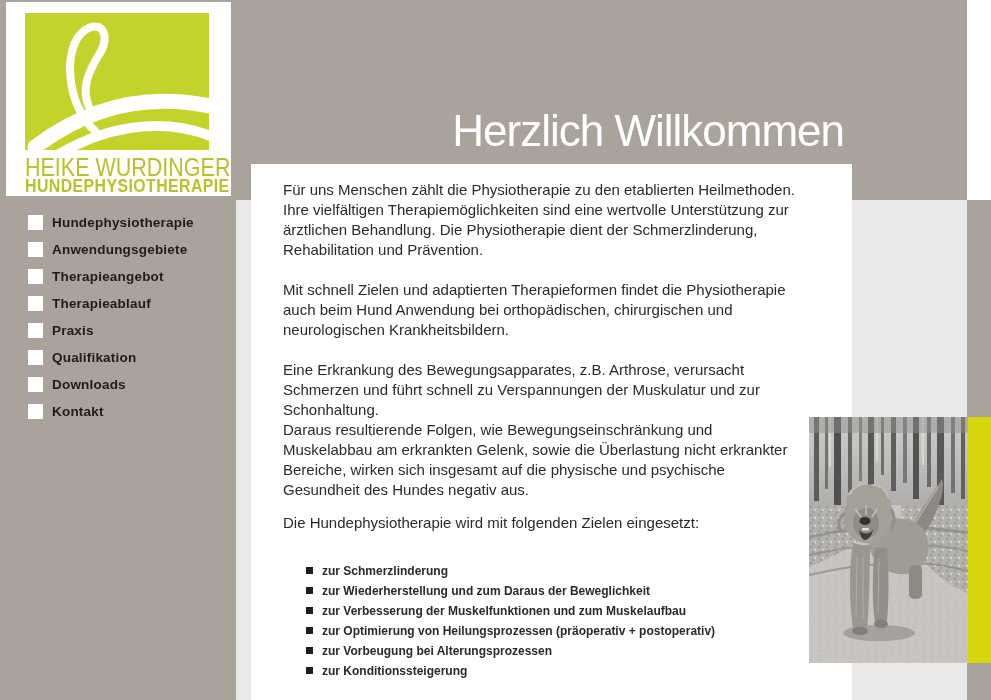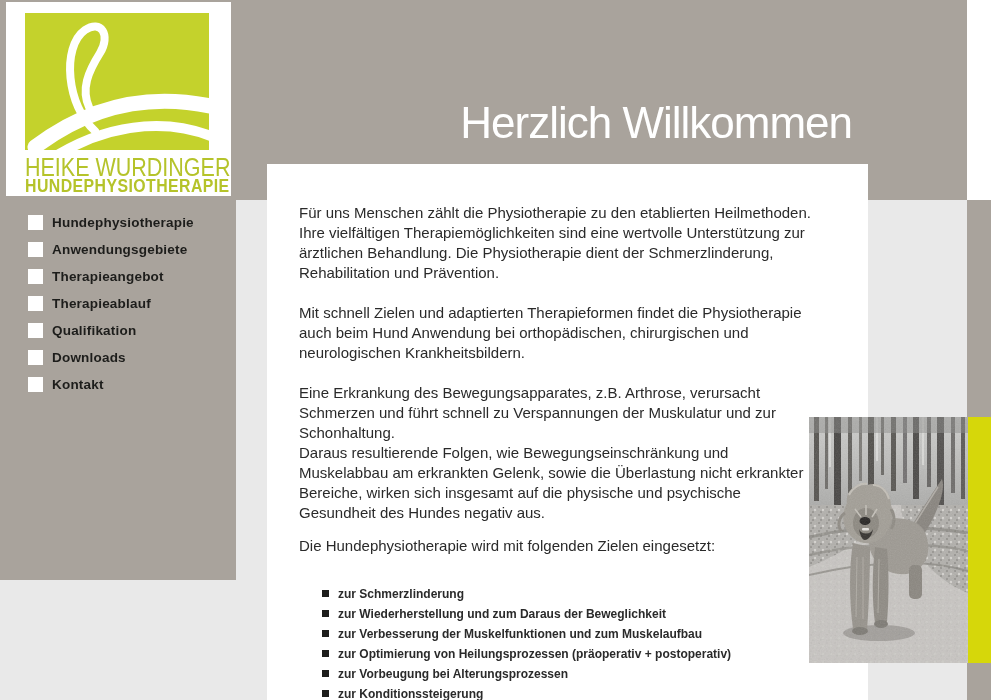--- a/index.html
+++ b/index.html
@@ -4,54 +4,54 @@
 <style>
   html,body{margin:0;padding:0;background:#e9e9e9;}
   #viewport{
     position:relative;width:991px;height:700px;overflow:hidden;
     background:var(--page_bg,#e9e9e9);
     font-family:"Liberation Sans",sans-serif;
   }
   
   .header-band{position:absolute;left:0;top:0;width:967px;height:200px;background:var(--taupe,#a9a39c);}
   .hero-title{
-    position:absolute;top:101px;right:139px;margin:0;
+    position:absolute;top:101px;right:139px;margin:8px;
     font-size:44px;font-weight:400;letter-spacing:-1px;line-height:1;
     color:#ffffff;white-space:nowrap;
   }
   
   .right-strip{position:absolute;left:967px;top:0;width:24px;height:700px;}
   .strip-white{position:absolute;left:0;top:0;width:24px;height:200px;background:#ffffff;}
   .strip-taupe-top{position:absolute;left:0;top:200px;width:24px;height:217px;background:var(--taupe,#a9a39c);}
   .strip-accent{position:absolute;left:0;top:417px;width:24px;height:246px;background:var(--accent,#d6d70a);}
   .strip-taupe-bottom{position:absolute;left:0;top:663px;width:24px;height:37px;background:var(--taupe,#a9a39c);}
   
-  .sidebar{position:absolute;left:0;top:0;width:236px;height:580px;background:var(--taupe,#a9a39c);text-align:center;}
+  .sidebar{position:absolute;left:0;top:0;width:236px;height:700px;background:var(--taupe,#a9a39c);text-align:center;}
   .logo-card{position:absolute;left:6px;top:2px;width:225px;height:194px;background:#ffffff;cursor:pointer;}
   .logo-mark{position:absolute;left:19px;top:11px;display:block;}
   .brand-line1{
     position:absolute;left:19px;top:151px;color:var(--brand_text,#b5c32a);
     font-size:25px;font-weight:400;letter-spacing:0;white-space:nowrap;
     transform:scaleX(.86);transform-origin:left top;
   }
   .brand-line2{
     position:absolute;left:19px;top:174px;color:var(--brand_text,#b5c32a);
     font-size:18px;font-weight:700;letter-spacing:.5px;white-space:nowrap;
     transform:scaleX(.88);transform-origin:left top;
   }
   .menu{position:absolute;left:28px;top:209px;width:200px;}
   .menu-item{display:flex;align-items:center;height:27px;text-decoration:none;cursor:pointer;}
   .menu-square{flex:0 0 auto;width:15px;height:15px;background:#ffffff;margin-right:9px;}
   .menu-label{
     color:var(--menu_text,#1d1d1b);font-size:13.5px;font-weight:700;letter-spacing:.2px;white-space:nowrap;
   }
   
   .content-box{
-    position:absolute;left:267px;top:164px;width:601px;height:536px;
-    background:#ffffff;box-sizing:border-box;padding:39px 30px 0 32px;
+    position:absolute;left:251px;top:164px;width:601px;height:536px;
+    background:#ffffff;box-sizing:border-box;padding:16px 30px 0 32px;
   }
   .content-box p{
     margin:0 0 20px;font-size:15px;line-height:20px;color:var(--text,#2a2a2a);
     white-space:pre-line;
   }
   .content-box p.para3{margin-bottom:13px;}
   .goals-list{margin:28px 0 0;padding:0 0 0 23px;list-style:none;}
   .goals-list li{
     position:relative;padding-left:16px;font-size:12px;line-height:20px;color:var(--text,#2a2a2a);font-weight:bold;
   }
@@ -98,20 +98,24 @@
         <span class="menu-square"></span>
         <span class="menu-label">Anwendungsgebiete</span>
       </a>
       <a class="menu-item">
         <span class="menu-square"></span>
         <span class="menu-label">Therapieangebot</span>
       </a>
       <a class="menu-item">
         <span class="menu-square"></span>
         <span class="menu-label">Therapieablauf</span>
+      </a>
+      <a class="menu-item">
+        <span class="menu-square"></span>
+        <span class="menu-label">Praxis</span>
       </a>
       <a class="menu-item">
         <span class="menu-square"></span>
         <span class="menu-label">Qualifikation</span>
       </a>
       <a class="menu-item">
         <span class="menu-square"></span>
         <span class="menu-label">Downloads</span>
       </a>
       <a class="menu-item">

